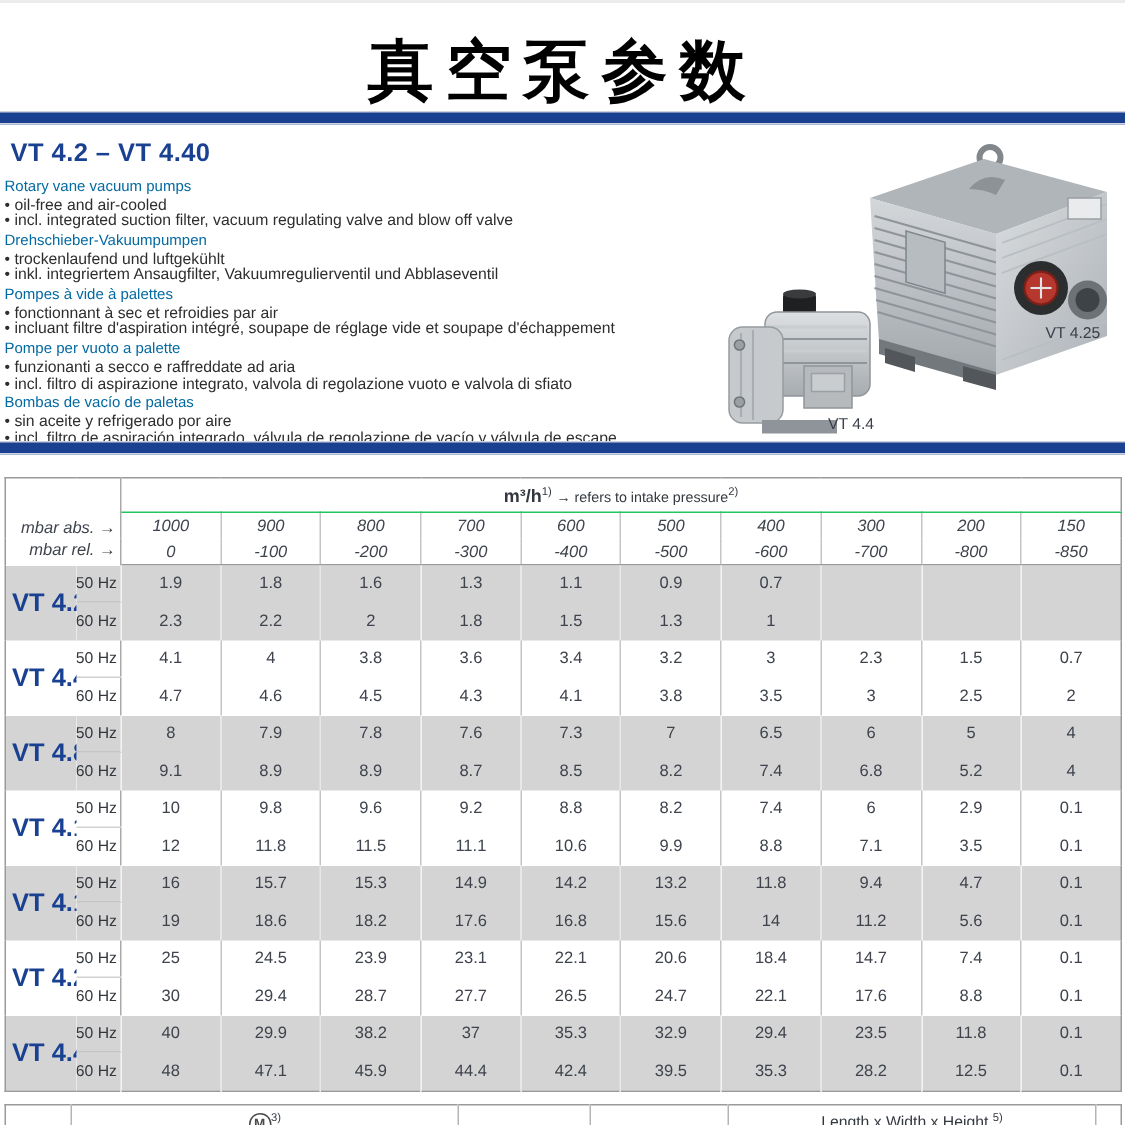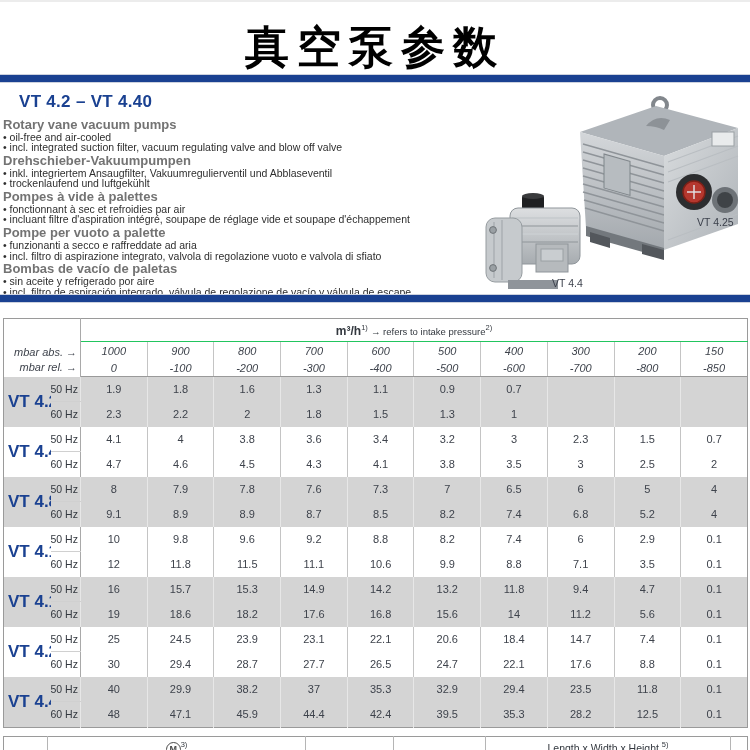--- a/index.html
+++ b/index.html
@@ -13,25 +13,25 @@
     position:absolute; top:18px; left:0; width:100%; text-align:center;
     font-family:"DejaVu Serif", serif; font-weight:bold; font-size:44px;
     letter-spacing:8px; color:#000;
   }
   .rule-blue{position:absolute; left:0; width:750px; height:7px; background:#1a4191;
     border-top:1px solid #cdd2de; border-bottom:1px solid #cdd2de;}
   .top-rule{top:74px;}
   .mid-rule{top:294px;}
   
   .range-heading{
-    position:absolute; left:19px; top:92px; font-size:17px; font-weight:bold;
+    position:absolute; left:7px; top:92px; font-size:17px; font-weight:bold;
     color:#1a4191; letter-spacing:.3px;
   }
   .desc{position:absolute; left:3px; top:117px; width:552px;}
-  .lang-heading{font-size:13px; font-weight:bold; color:#737373; line-height:13.5px; margin-top:1px;}
+  .lang-heading{font-size:10px; font-weight:normal; color:#0369a1; line-height:13.5px; margin-top:1px;}
   .bullet{font-size:10.5px; color:#2e2e2e; line-height:10.8px;}
   .bullet::before{content:"• "; color:#2e2e2e;}
   
   .pump-large{position:absolute; left:560px; top:92px;}
   .pump-small{position:absolute; left:484px; top:192px;}
   .caption{position:absolute; font-size:10.5px; color:#3a3f4a;}
   .cap-large{left:697px; top:216px;}
   .cap-small{left:552px; top:277px;}
   
   table.maintable{
@@ -83,22 +83,22 @@
   <div class="title">真空泵参数</div>
   <div class="rule-blue top-rule"></div>
 
   <div class="range-heading">VT 4.2 – VT 4.40</div>
 
   <div class="desc">
       <div class="lang-heading">Rotary vane vacuum pumps</div>
       <div class="bullet">oil-free and air-cooled</div>
       <div class="bullet">incl. integrated suction filter, vacuum regulating valve and blow off valve</div>
       <div class="lang-heading">Drehschieber-Vakuumpumpen</div>
+      <div class="bullet">trockenlaufend und luftgekühlt</div>
       <div class="bullet">inkl. integriertem Ansaugfilter, Vakuumregulierventil und Abblaseventil</div>
-      <div class="bullet">trockenlaufend und luftgekühlt</div>
       <div class="lang-heading">Pompes à vide à palettes</div>
       <div class="bullet">fonctionnant à sec et refroidies par air</div>
       <div class="bullet">incluant filtre d'aspiration intégré, soupape de réglage vide et soupape d'échappement</div>
       <div class="lang-heading">Pompe per vuoto a palette</div>
       <div class="bullet">funzionanti a secco e raffreddate ad aria</div>
       <div class="bullet">incl. filtro di aspirazione integrato, valvola di regolazione vuoto e valvola di sfiato</div>
       <div class="lang-heading">Bombas de vacío de paletas</div>
       <div class="bullet">sin aceite y refrigerado por aire</div>
       <div class="bullet">incl. filtro de aspiración integrado, válvula de regolazione de vacío y válvula de escape</div>
     </div>

